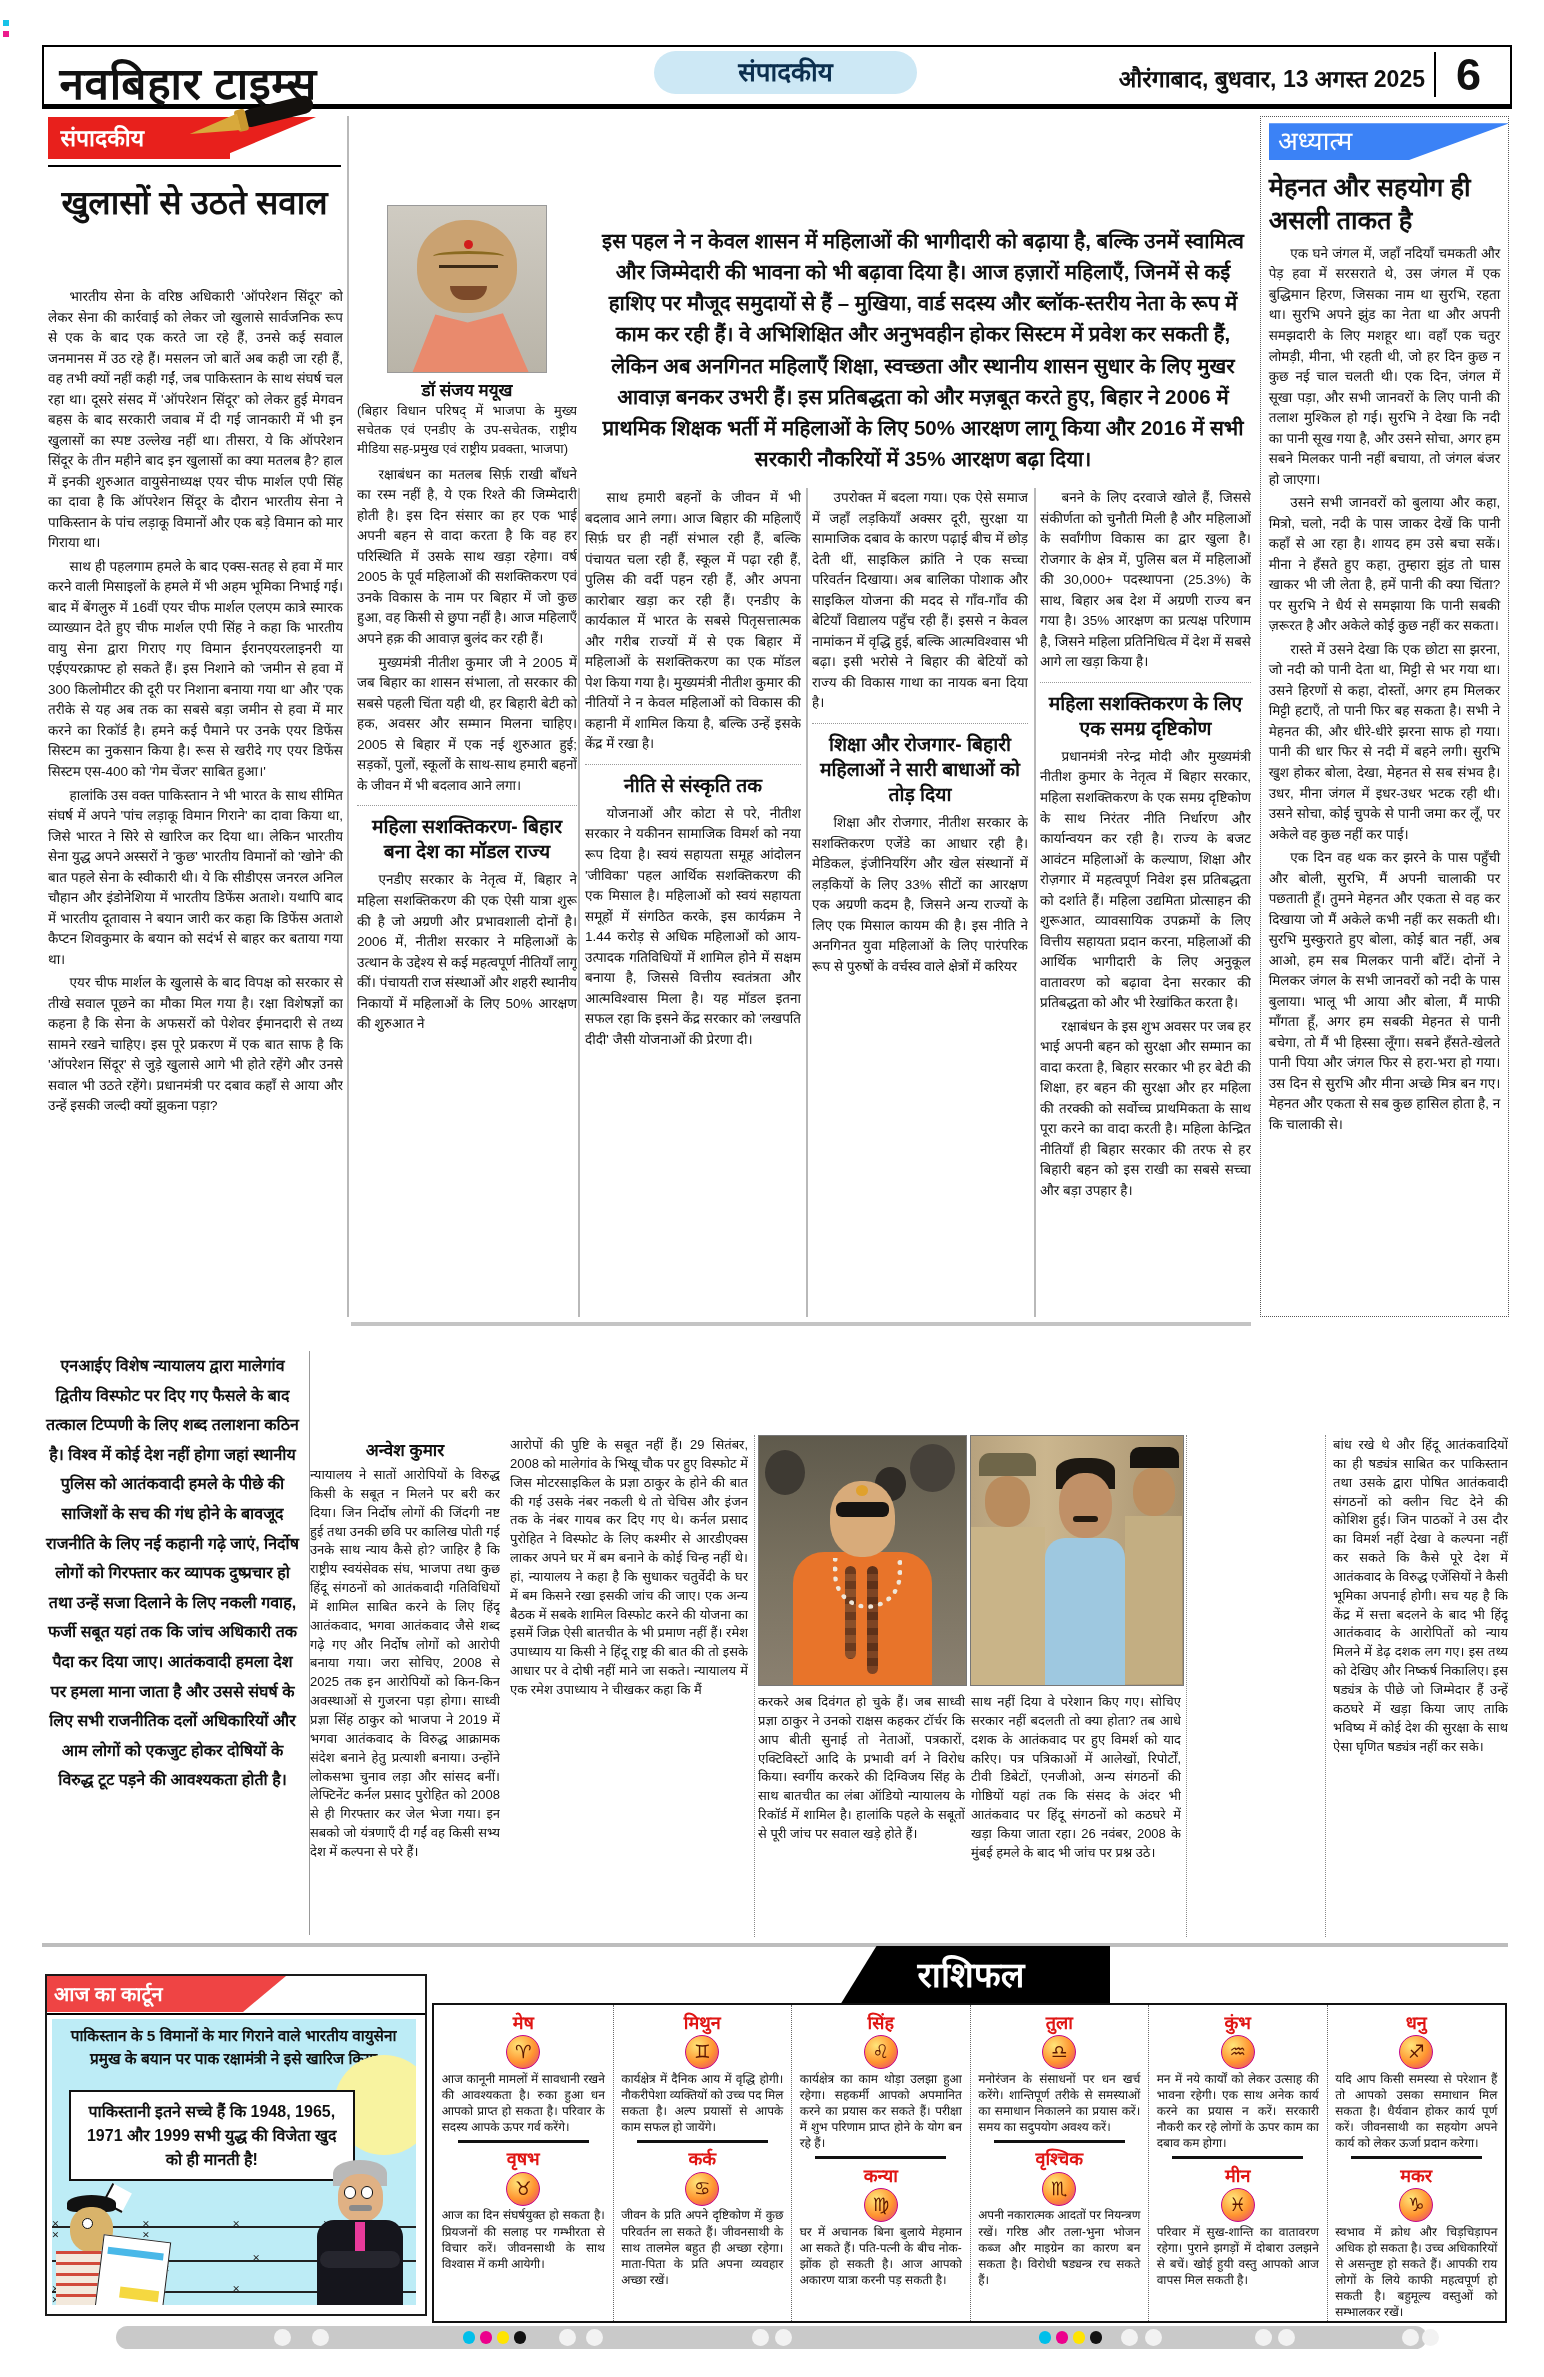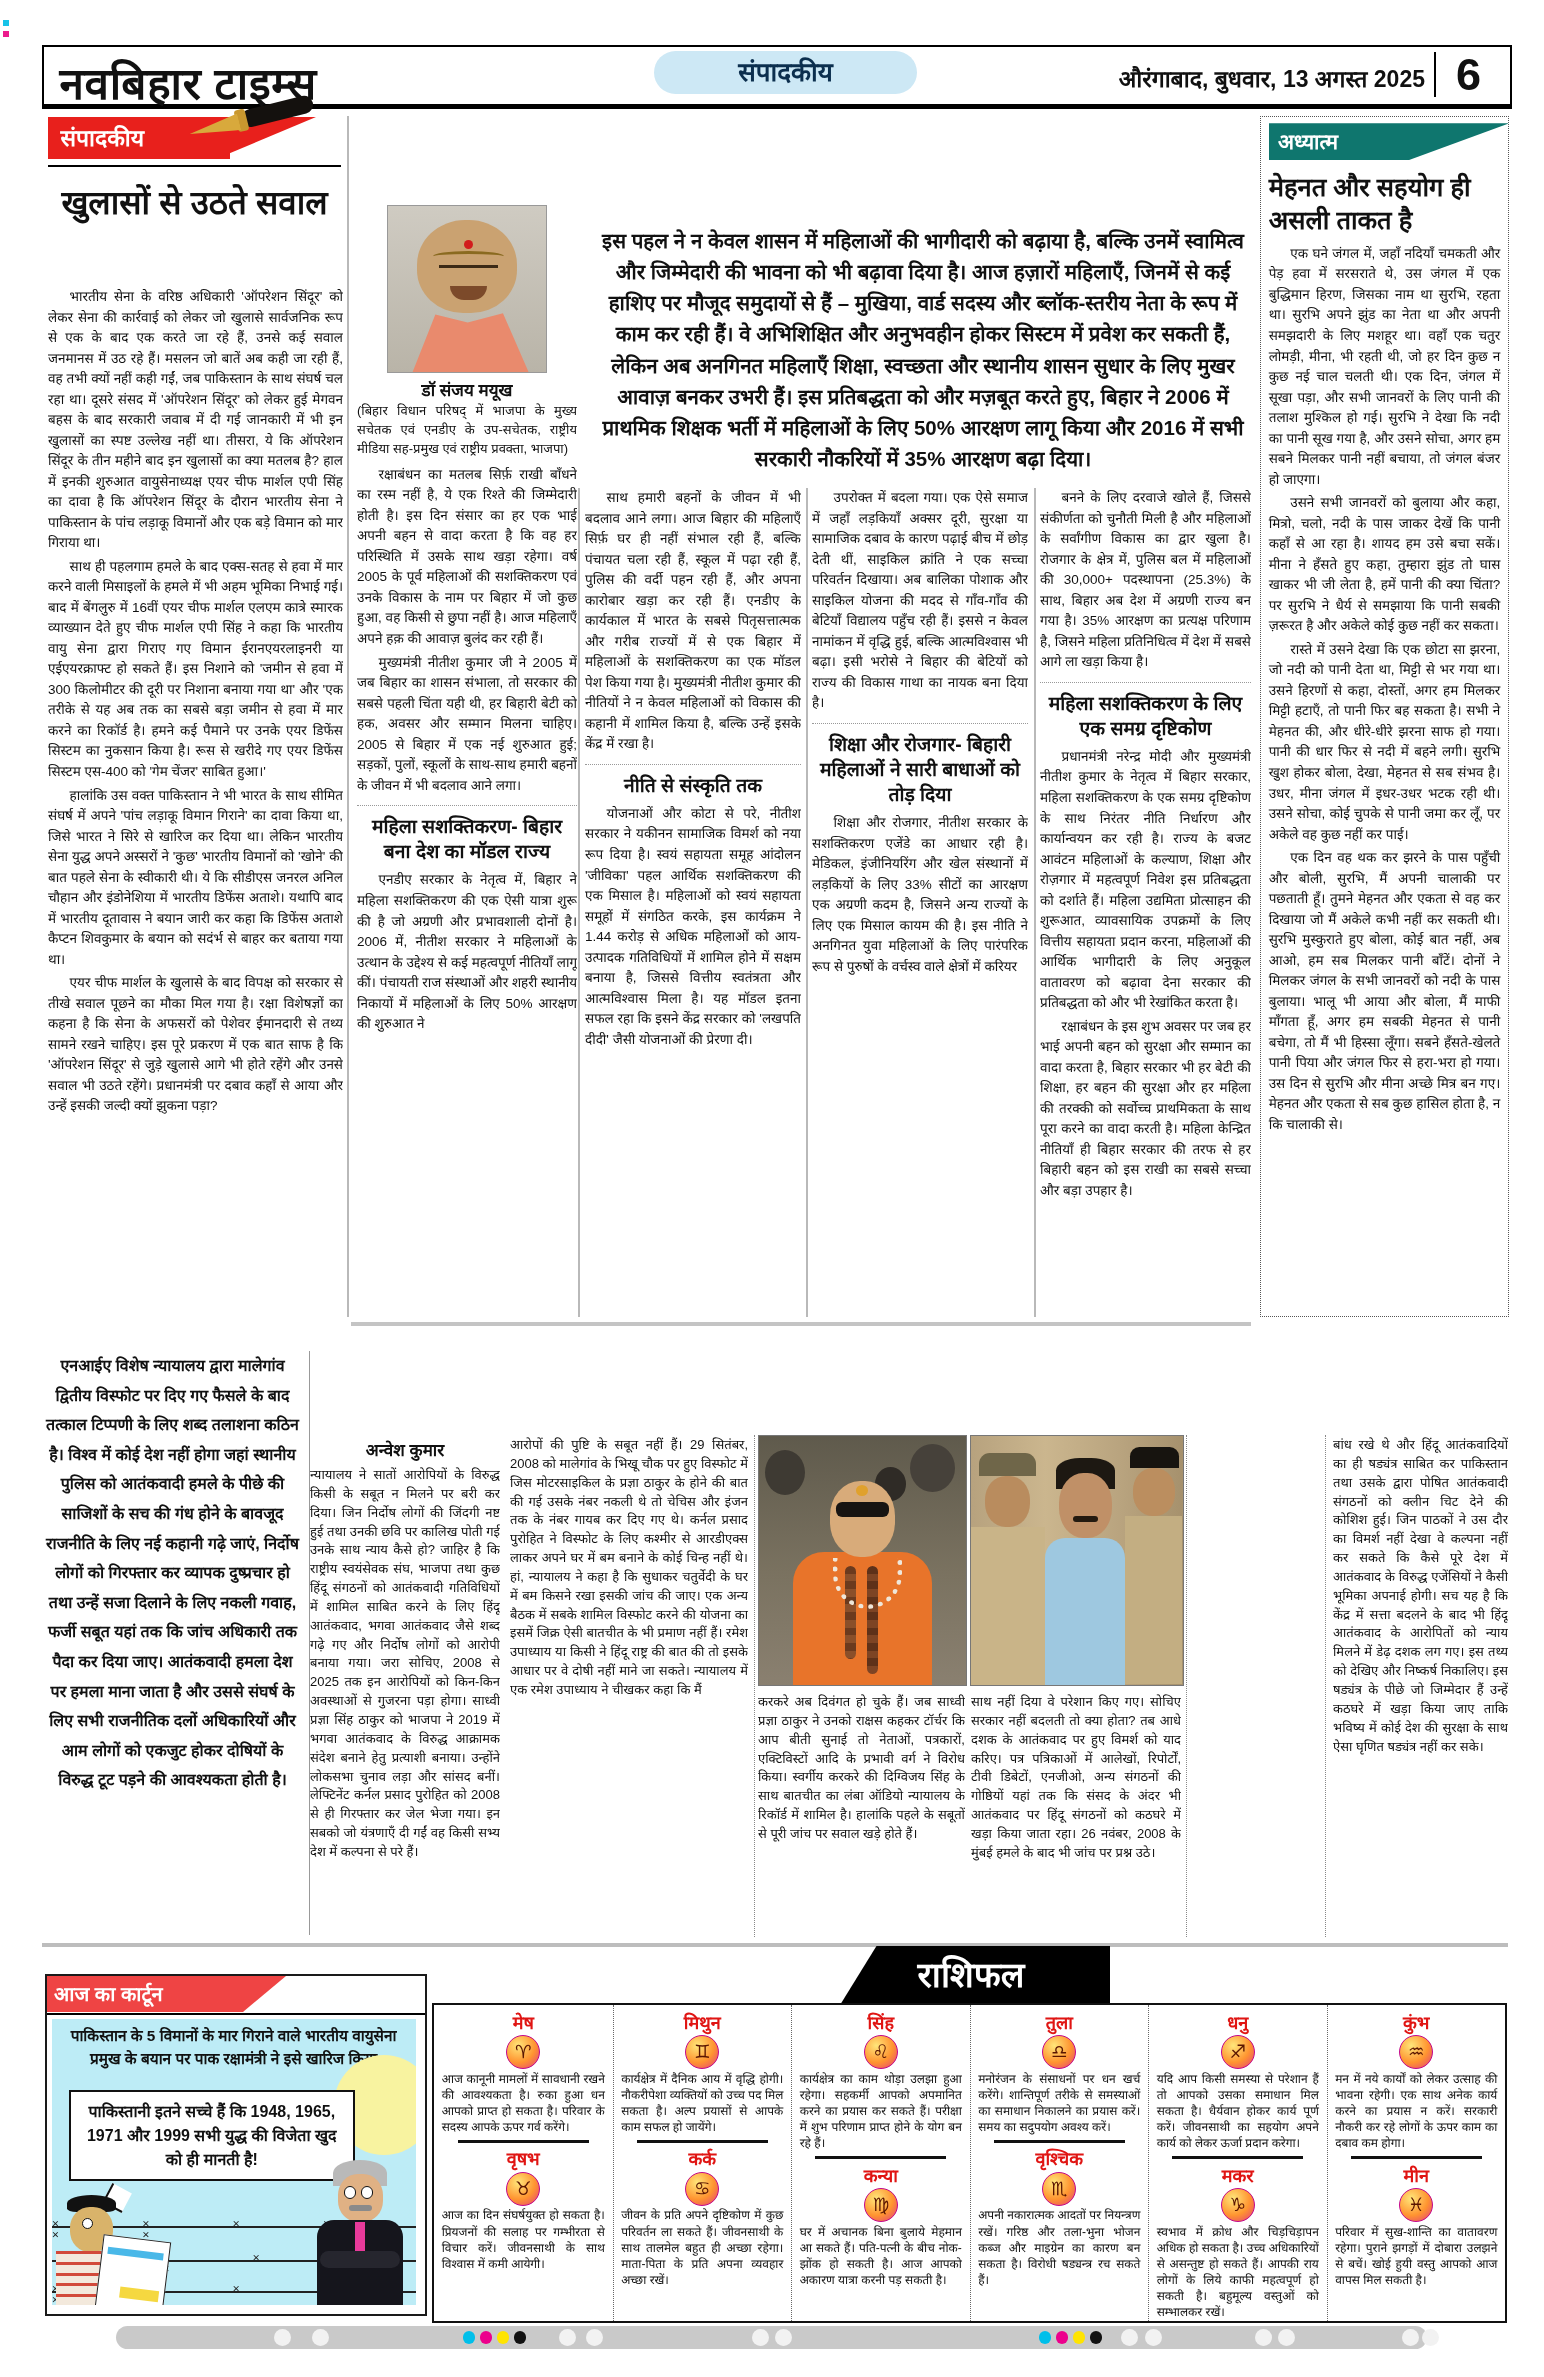--- a/index.html
+++ b/index.html
@@ -23,21 +23,21 @@
   
   .main-head{font-size:42px;font-weight:800;line-height:1.12;letter-spacing:-0.8px;}
   .intro{font-size:20.5px;font-weight:700;line-height:1.52;}
   .colrule{background:#b9b9b9;width:1.5px;}
   .subhead{font-size:19.3px;font-weight:800;text-align:center;line-height:1.3;
            border-top:1.5px dotted #999;padding-top:7.7px;margin:9.3px 0 6.2px 0;}
   .authname{font-size:17px;font-weight:800;text-align:center;margin:4.6px 0 1.5px 0;}
   .creds{font-size:13px;line-height:1.45;}
   
   .spibox{border:1.5px dotted #555;background:#fff;}
-  .spilabel{background:#0f766e;color:#fff;font-size:21px;font-weight:700;line-height:37px;
+  .spilabel{background:#3b82f6;color:#fff;font-size:26px;font-weight:400;line-height:37px;
             clip-path:polygon(0 0,100% 0,58% 100%,0 100%);padding-left:9.3px;}
   .spihead{font-size:25.5px;font-weight:800;line-height:1.28;margin:10.8px 0 7.7px 0;}
   
   .ter-head{font-size:38px;font-weight:800;line-height:1.1;}
   .ter-intro{font-size:16px;font-weight:700;line-height:1.85;}
   .byline{font-size:17px;font-weight:800;}
   .ttxt{font-size:13px;line-height:1.45;}
   .dotline{border-left:1.5px dotted #888;}
   
   .photo{border:0.8px solid #777;overflow:hidden;position:absolute;}
@@ -285,37 +285,37 @@
       <div class="rtitle">तुला</div>
       <div class="ricon">♎</div>
       <div class="rtext">मनोरंजन के संसाधनों पर धन खर्च करेंगे। शान्तिपूर्ण तरीके से समस्याओं का समाधान निकालने का प्रयास करें। समय का सदुपयोग अवश्य करें।</div>
       <div class="rdiv"></div>
       <div class="rtitle">वृश्चिक</div>
       <div class="ricon">♏</div>
       <div class="rtext">अपनी नकारात्मक आदतों पर नियन्त्रण रखें। गरिष्ठ और तला-भुना भोजन कब्ज और माइग्रेन का कारण बन सकता है। विरोधी षड्यन्त्र रच सकते हैं।</div>
     </div>
 
     <div class="rcol">
+      <div class="rtitle">कुंभ</div>
+      <div class="ricon">♒</div>
+      <div class="rtext">मन में नये कार्यों को लेकर उत्साह की भावना रहेगी। एक साथ अनेक कार्य करने का प्रयास न करें। सरकारी नौकरी कर रहे लोगों के ऊपर काम का दबाव कम होगा।</div>
+      <div class="rdiv"></div>
+      <div class="rtitle">मीन</div>
+      <div class="ricon">♓</div>
+      <div class="rtext">परिवार में सुख-शान्ति का वातावरण रहेगा। पुराने झगड़ों में दोबारा उलझने से बचें। खोई हुयी वस्तु आपको आज वापस मिल सकती है।</div>
+    </div>
+
+    <div class="rcol">
       <div class="rtitle">धनु</div>
       <div class="ricon">♐</div>
       <div class="rtext">यदि आप किसी समस्या से परेशान हैं तो आपको उसका समाधान मिल सकता है। धैर्यवान होकर कार्य पूर्ण करें। जीवनसाथी का सहयोग अपने कार्य को लेकर ऊर्जा प्रदान करेगा।</div>
       <div class="rdiv"></div>
       <div class="rtitle">मकर</div>
       <div class="ricon">♑</div>
       <div class="rtext">स्वभाव में क्रोध और चिड़चिड़ापन अधिक हो सकता है। उच्च अधिकारियों से असन्तुष्ट हो सकते हैं। आपकी राय लोगों के लिये काफी महत्वपूर्ण हो सकती है। बहुमूल्य वस्तुओं को सम्भालकर रखें।</div>
-    </div>
-
-    <div class="rcol">
-      <div class="rtitle">कुंभ</div>
-      <div class="ricon">♒</div>
-      <div class="rtext">मन में नये कार्यों को लेकर उत्साह की भावना रहेगी। एक साथ अनेक कार्य करने का प्रयास न करें। सरकारी नौकरी कर रहे लोगों के ऊपर काम का दबाव कम होगा।</div>
-      <div class="rdiv"></div>
-      <div class="rtitle">मीन</div>
-      <div class="ricon">♓</div>
-      <div class="rtext">परिवार में सुख-शान्ति का वातावरण रहेगा। पुराने झगड़ों में दोबारा उलझने से बचें। खोई हुयी वस्तु आपको आज वापस मिल सकती है।</div>
     </div>
   </div>
 
   <div class="abs graybar" style="left:116px;top:2326px;width:1311px;height:23px;">
     <div class="dot" style="left:158px;"></div>
     <div class="dot" style="left:196px;"></div>
     <div class="cmyk" style="left:347px;background:#00bfea;"></div>
     <div class="cmyk" style="left:364px;background:#ec008c;"></div>
     <div class="cmyk" style="left:381px;background:#ffe400;"></div>
     <div class="cmyk" style="left:398px;background:#111;"></div>

